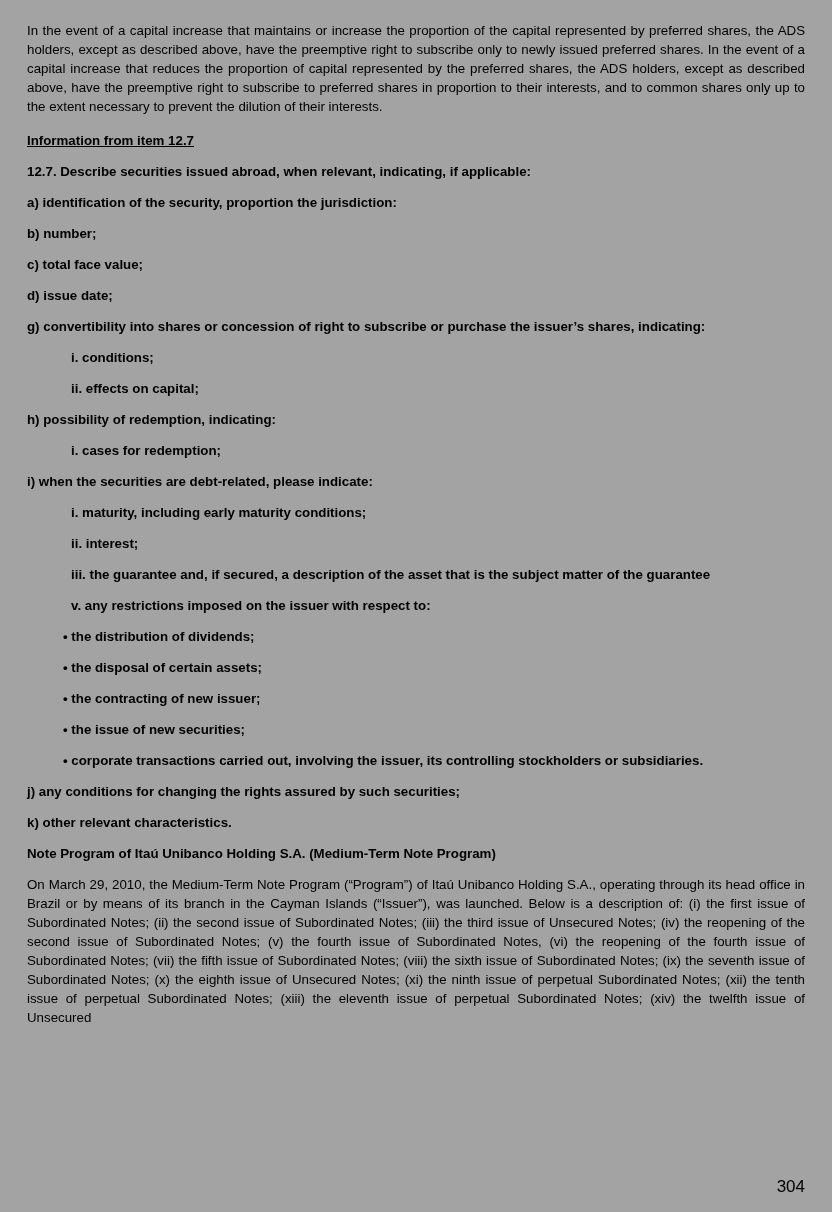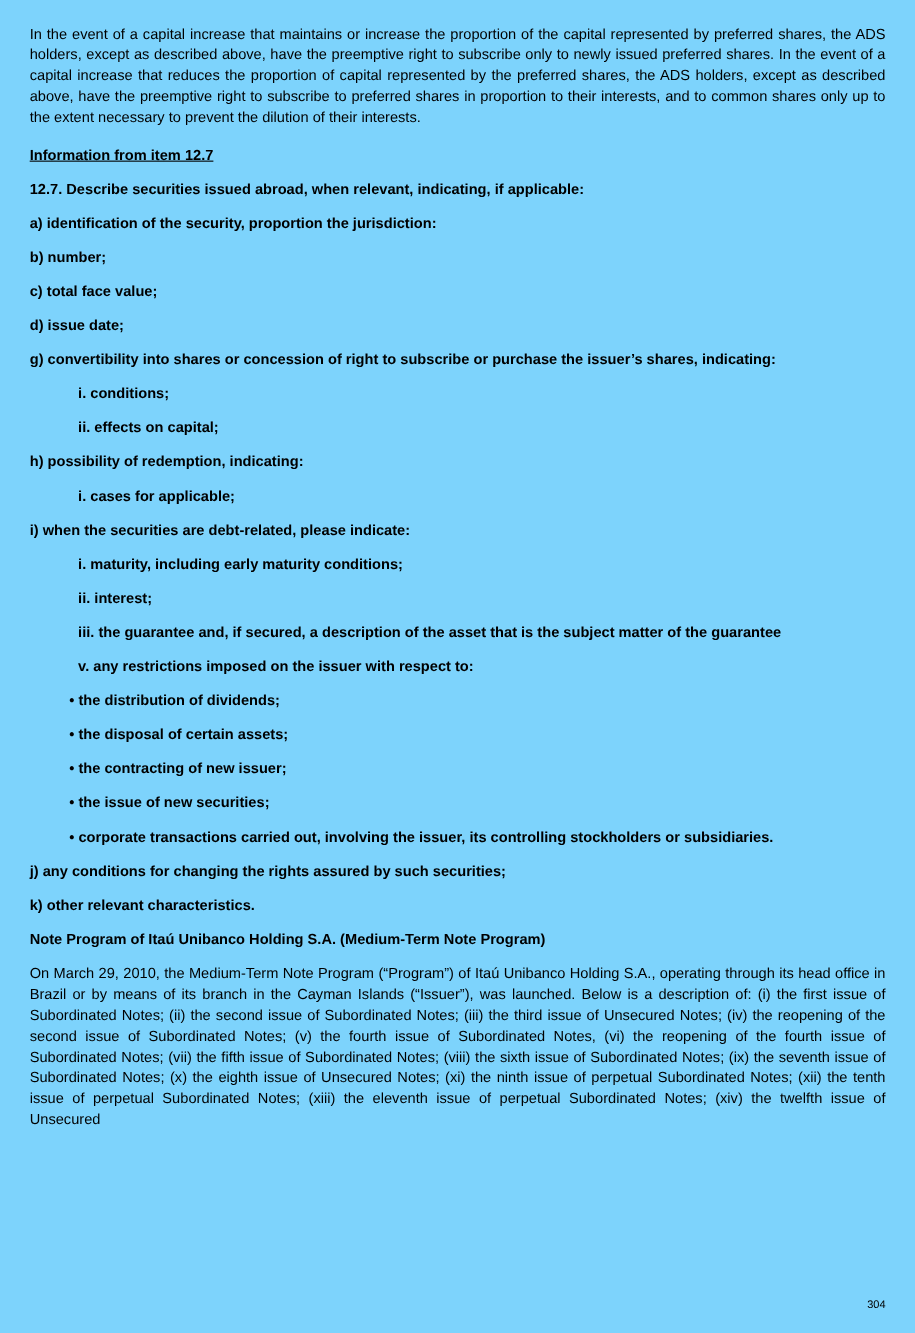--- a/index.html
+++ b/index.html
@@ -6,21 +6,21 @@
     margin: 0;
     padding: 0;
     background: #ffffff;
   }
   .page {
     position: relative;
     width: 832px;
     height: 1212px;
     box-sizing: border-box;
     padding: 21px 27px 20px 27px;
-    background: #7dd3fc;
+    background: #a3a3a3;
     color: #000000;
     font-family: "Liberation Sans", sans-serif;
     font-size: 13.3px;
     line-height: 19px;
     overflow: hidden;
   }
   .para {
     margin: 0 0 13px 0;
     text-align: justify;
   }
@@ -36,21 +36,21 @@
     margin: 0 0 12px 0;
     font-weight: bold;
     text-align: justify;
   }
   .item.level-1 { margin-left: 44px; }
   .item.level-2 { margin-left: 36px; }
   .page-number {
     position: absolute;
     right: 27px;
     bottom: 16px;
-    font-size: 10px;
+    font-size: 17px;
     color: #000000;
   }
 </style>
 </head>
 <body>
 
 <div class="page">
 
   <p class="para">In the event of a capital increase that maintains or increase the proportion of the capital represented by preferred shares, the ADS holders, except as described above, have the preemptive right to subscribe only to newly issued preferred shares. In the event of a capital increase that reduces the proportion of capital represented by the preferred shares, the ADS holders, except as described above, have the preemptive right to subscribe to preferred shares in proportion to their interests, and to common shares only up to the extent necessary to prevent the dilution of their interests.</p>
 
@@ -59,21 +59,21 @@
   <div id="item-list">
       <p class="item level-0">12.7. Describe securities issued abroad, when relevant, indicating, if applicable:</p>
       <p class="item level-0">a) identification of the security, proportion the jurisdiction:</p>
       <p class="item level-0">b) number;</p>
       <p class="item level-0">c) total face value;</p>
       <p class="item level-0">d) issue date;</p>
       <p class="item level-0">g) convertibility into shares or concession of right to subscribe or purchase the issuer’s shares, indicating:</p>
       <p class="item level-1">i. conditions;</p>
       <p class="item level-1">ii. effects on capital;</p>
       <p class="item level-0">h) possibility of redemption, indicating:</p>
-      <p class="item level-1">i. cases for applicable;</p>
+      <p class="item level-1">i. cases for redemption;</p>
       <p class="item level-0">i) when the securities are debt-related, please indicate:</p>
       <p class="item level-1">i. maturity, including early maturity conditions;</p>
       <p class="item level-1">ii. interest;</p>
       <p class="item level-1">iii. the guarantee and, if secured, a description of the asset that is the subject matter of the guarantee</p>
       <p class="item level-1">v. any restrictions imposed on the issuer with respect to:</p>
       <p class="item level-2">• the distribution of dividends;</p>
       <p class="item level-2">• the disposal of certain assets;</p>
       <p class="item level-2">• the contracting of new issuer;</p>
       <p class="item level-2">• the issue of new securities;</p>
       <p class="item level-2">• corporate transactions carried out, involving the issuer, its controlling stockholders or subsidiaries.</p>

